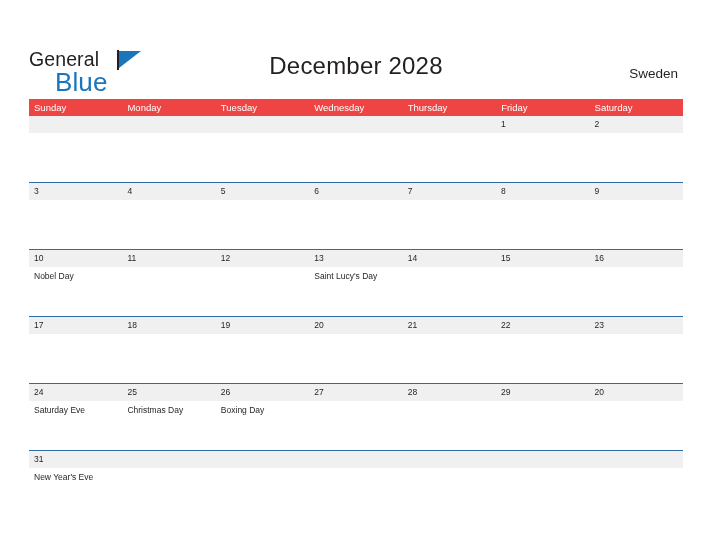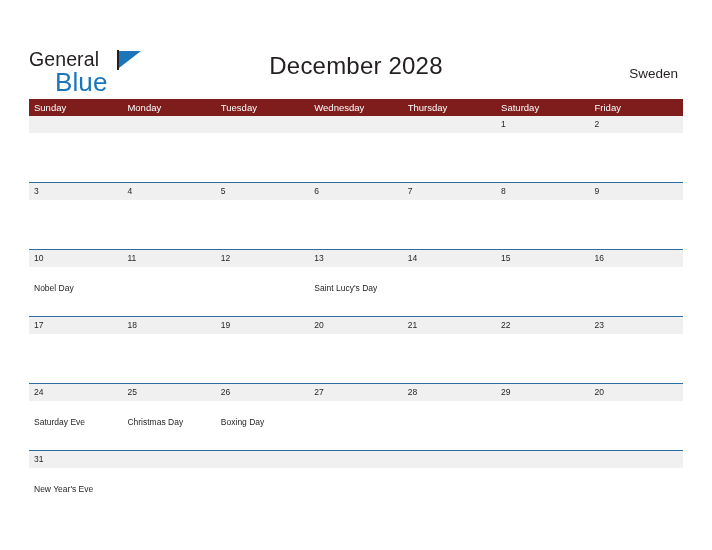--- a/index.html
+++ b/index.html
@@ -96,21 +96,22 @@
   .calendar {
     position: absolute;
     left: 29px;
     top: 79px;
     width: 654px;
   }
   .weekday-row {
     display: flex;
     width: 654px;
     height: 17px;
-    background: #7f1d1d;
+    background: #ef4444;
+    justify-content: center;
   }
   .weekday-cell {
     width: 93.43px;
     box-sizing: border-box;
     padding-left: 5px;
     color: #ffffff;
     font-size: 9.5px;
     line-height: 17px;
     white-space: nowrap;
     overflow: hidden;
@@ -142,21 +143,21 @@
   .event-band {
     display: flex;
     width: 654px;
     height: 49px;
     background: #ffffff;
   }
   .event-cell {
     width: 93.43px;
     box-sizing: border-box;
     padding-left: 5px;
-    padding-top: 16px;
+    padding-top: 4px;
     font-size: 8.5px;
     color: #231f20;
     line-height: 11px;
     white-space: nowrap;
     overflow: hidden;
   }
   .week-row.last .event-band {
     height: 49px;
   }
 </style>
@@ -181,22 +182,22 @@
   </div>
 
   <div class="calendar">
 
     <div class="weekday-row">
       <div class="weekday-cell">Sunday</div>
       <div class="weekday-cell">Monday</div>
       <div class="weekday-cell">Tuesday</div>
       <div class="weekday-cell">Wednesday</div>
       <div class="weekday-cell">Thursday</div>
+      <div class="weekday-cell">Friday</div>
       <div class="weekday-cell">Saturday</div>
-      <div class="weekday-cell">Friday</div>
     </div>
 
     <div class="week-row first">
       <div class="date-band">
         <div class="date-cell"></div>
         <div class="date-cell"></div>
         <div class="date-cell"></div>
         <div class="date-cell"></div>
         <div class="date-cell"></div>
         <div class="date-cell">1</div>

